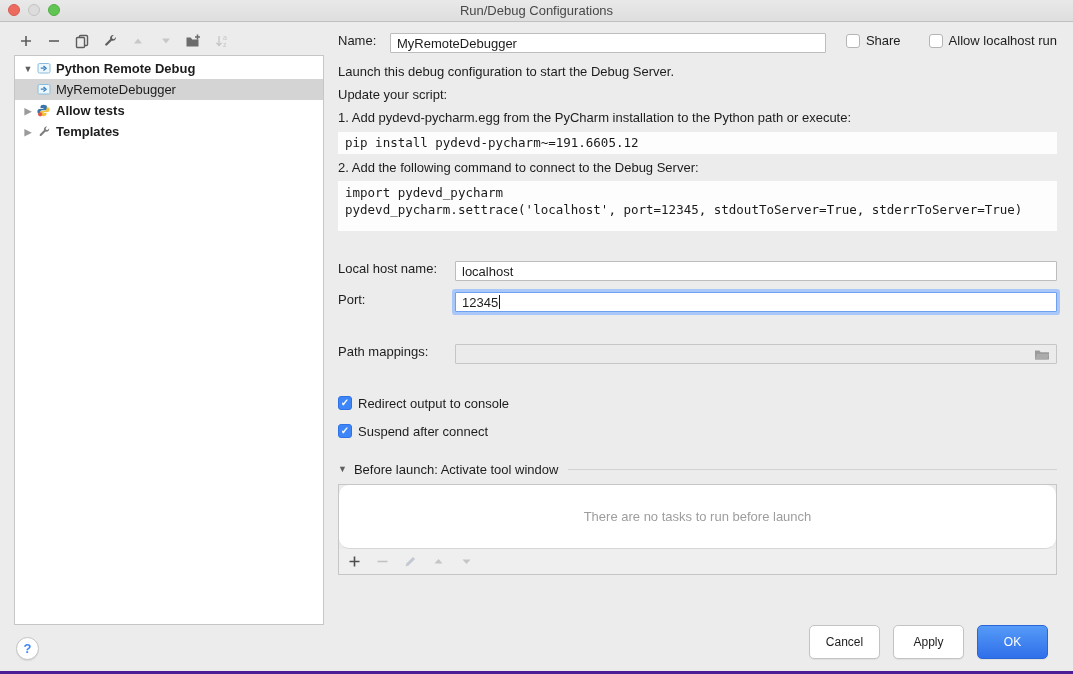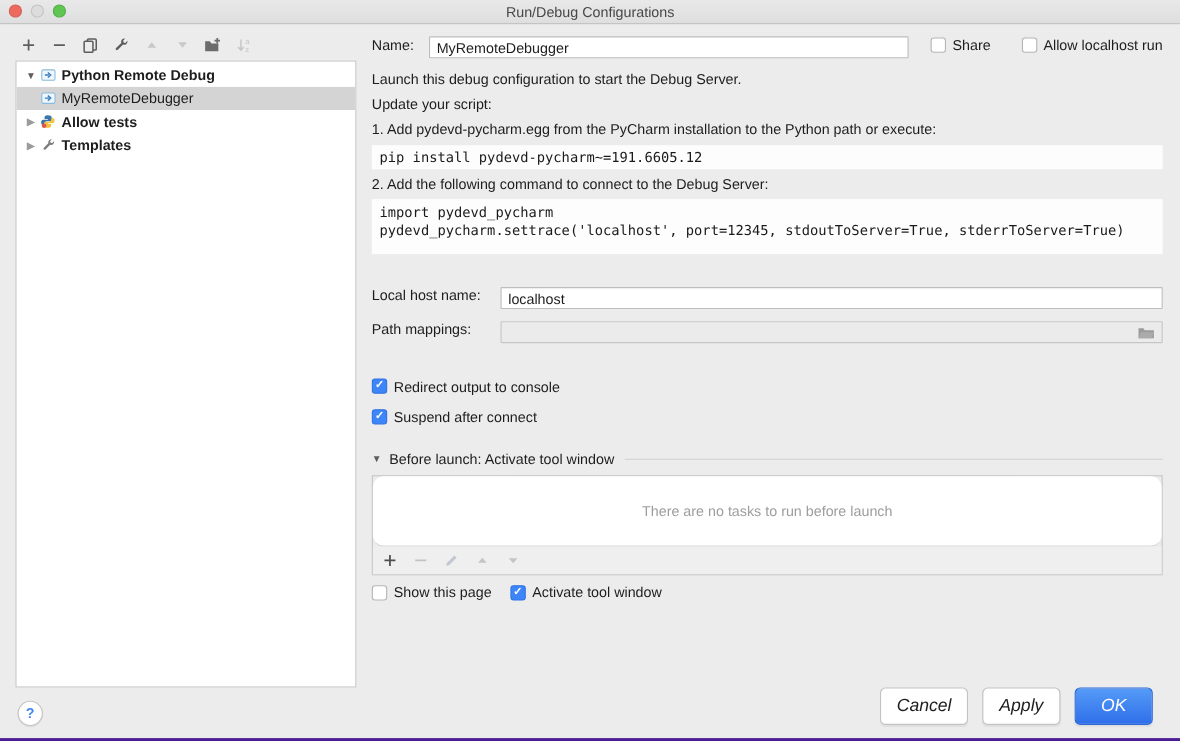--- a/index.html
+++ b/index.html
@@ -73,22 +73,22 @@
   .row-bl{height:14px;margin-bottom:8px;display:flex;align-items:center;gap:7px;}
   .bl-exp{font-size:9px;color:#5e5e5e;}
   .bl-sep{flex:1;height:1px;background:#d2d2d2;margin-left:3px;}
   .task-deco{border:1px solid #c6c6c6;}
   .task-empty{height:64px;background:#fff;display:flex;align-items:center;justify-content:center;
               color:#9d9d9d;border-bottom:1px solid #d6d6d6;border-radius:10px;}
   .task-toolbar{height:25px;background:#efefef;display:flex;align-items:center;gap:11px;padding-left:7px;}
   .row-show{height:16px;margin-top:8px;gap:17px;}
   .row-buttons{margin-top:auto;display:flex;justify-content:flex-end;gap:13px;margin-right:9px;}
   .btn{height:21px;min-width:71px;padding:16px 14px;border-radius:5px;border:1px solid #c3c3c3;background:#fff;
-       font-size:16px;color:#1d1d1d;display:flex;align-items:center;justify-content:center;
-       font-family:"Liberation Sans",sans-serif;box-shadow:0 1px 1px rgba(0,0,0,.06);font-style:italic;}
+       font-size:12px;color:#1d1d1d;display:flex;align-items:center;justify-content:center;
+       font-family:"Liberation Sans",sans-serif;box-shadow:0 1px 1px rgba(0,0,0,.06);}
   .btn.primary{background:linear-gradient(var(--ok-top),var(--ok-bottom));border-color:#2b66d9;color:#fff;}
   svg{display:block;}
 </style>
 </head>
 <body>
 
 <div class="window">
 
   <div class="titlebar">
     <div class="lights">
@@ -222,20 +222,27 @@
       <div class="code code2">
         <div>import pydevd_pycharm</div>
         <div>pydevd_pycharm.settrace('localhost', port=12345, stdoutToServer=True, stderrToServer=True)</div>
       </div>
 
       <div class="row row-lh">
         <span class="lbl flabel">Local host name:</span>
         <input class="field stretch" value="localhost" style="">
       </div>
 
+      <div class="row row-port">
+        <span class="lbl flabel">Port:</span>
+        <div class="field stretch port-field">
+          <span>12345</span>
+          <span class="caret"></span>
+        </div>
+      </div>
 
       <div class="row row-path">
         <span class="lbl flabel">Path mappings:</span>
         <div class="field stretch path-field">
           <span>
             <svg width="16" height="13">
               <path d="M1 11.5V2.5h4.4l1.3 1.7H15v7.3z" fill="#9b9b9b"></path>
               <path d="M1 11.5l2-5.4h12l-2 5.4z" fill="#ababab"></path>
             </svg>
           </span>
@@ -281,30 +288,20 @@
               </svg>
           </span>
           <span class="tb-ic">
             <svg width="15" height="15">
                 <polygon points="3.5,5.5 7.5,10 11.5,5.5" fill="#c5c5c5"></polygon>
               </svg>
           </span>
         </div>
       </div>
 
-      <div class="row row-show">
-        <span class="cb">
-          <span class="box"></span>
-          <span>Show this page</span>
-        </span>
-        <span class="cb">
-          <span class="box checked"></span>
-          <span>Activate tool window</span>
-        </span>
-      </div>
 
       <div class="row-buttons">
         <button class="btn">Cancel</button>
         <button class="btn">Apply</button>
         <button class="btn primary">OK</button>
       </div>
 
     </div>
   </div>
 </div>

